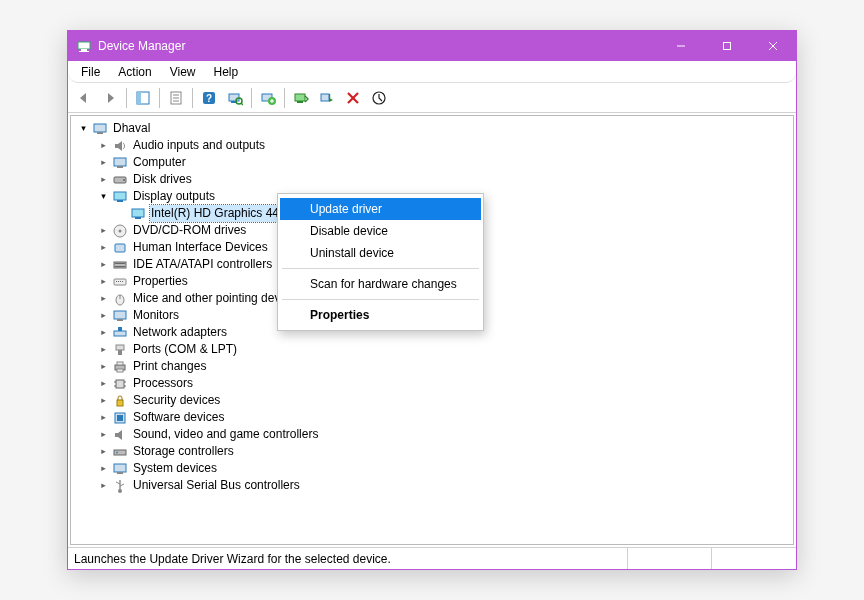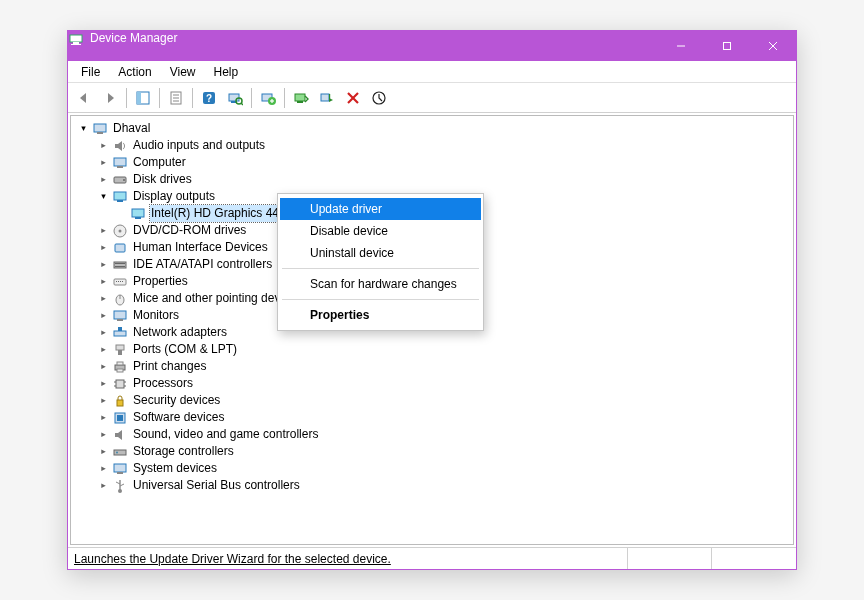--- a/index.html
+++ b/index.html
@@ -22,21 +22,22 @@
     display: flex;
     flex-direction: column;
     position: relative;
   }
   
   .titlebar {
     height: 30px;
     background: #b855d6;
     color: #fff;
     display: flex;
-    padding-left: 0;
+    align-items: center;
+    padding-left: 8px;
   }
   .titlebar .app-icon {
     width: 16px; height: 16px;
     display: inline-flex; align-items: center; justify-content: center;
     margin-right: 6px;
     font-size: 11px;
   }
   .titlebar .title { font-size: 12px; font-weight: 400; }
   .tb-controls { margin-left: auto; display: flex; }
   .tb-btn {
@@ -45,20 +46,21 @@
     color: #fff; font-size: 13px;
   }
   
   .menubar {
     height: 22px;
     display: flex;
     align-items: center;
     padding: 0 4px;
     border-bottom: 1px solid #e0e0e0;
     font-size: 12px;
+    border-radius: 10px;
   }
   .menubar span { padding: 2px 9px; }
   
   .toolbar {
     height: 30px;
     display: flex;
     align-items: center;
     padding: 0 3px;
     border-bottom: 1px solid #d0d0d0;
     gap: 0;
@@ -126,21 +128,21 @@
   .ctx-item.bold { font-weight: 700; }
   .ctx-sep { height: 1px; background: #d7d7d7; margin: 4px 2px; }
   
   .statusbar {
     height: 22px;
     border-top: 1px solid #d0d0d0;
     display: flex;
     align-items: center;
     font-size: 12px;
   }
-  .status-cell { padding: 0 6px; height: 100%; display: flex; align-items: center; border-right: 1px solid #d0d0d0; text-decoration: underline; }
+  .status-cell { padding: 0 6px; height: 100%; display: flex; align-items: center; border-right: 1px solid #d0d0d0; }
   .status-cell.main { flex: 1; }
   .status-cell.small { width: 84px; }
 </style>
 </head>
 <body>
 
 <div class="window">
 
   <div class="titlebar">
     <span class="app-icon">

